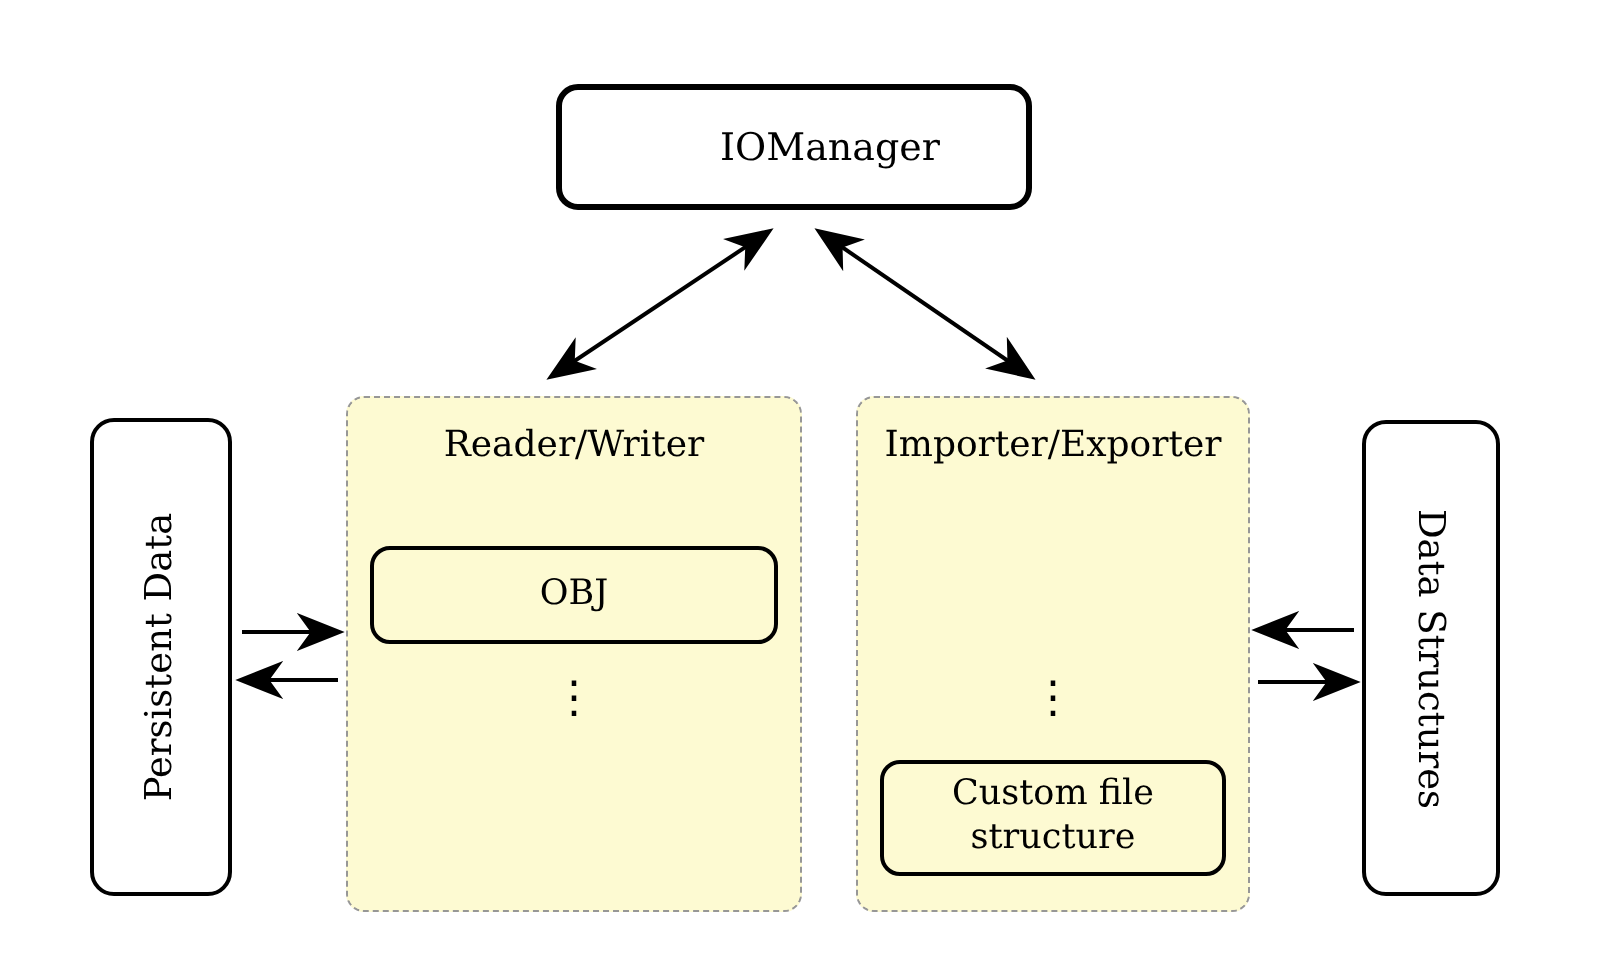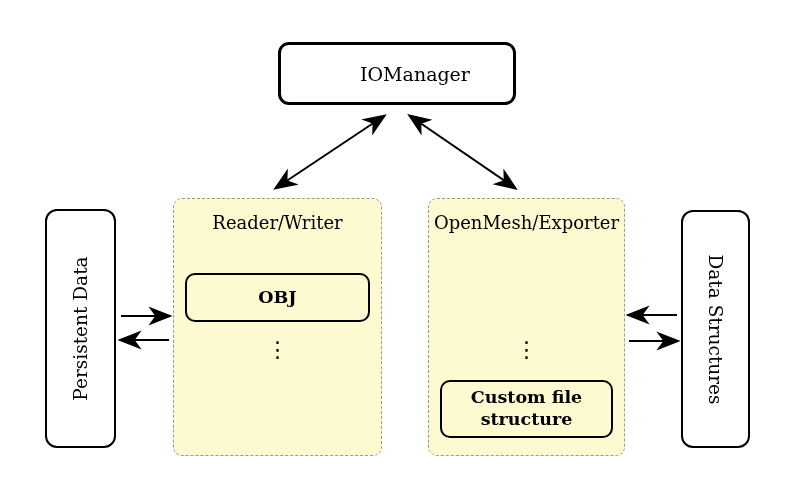--- a/index.html
+++ b/index.html
@@ -11,30 +11,30 @@
   .node{
     position:absolute;background:#ffffff;border:3px solid #000;border-radius:11px;
     display:flex;align-items:center;justify-content:center;box-sizing:border-box;padding-left:36px;
   }
   .iomanager{left:278px;top:42px;width:238px;height:63px;font-size:19px;}
   
   .panel{
     position:absolute;top:198px;height:258px;box-sizing:border-box;
     background:#FDFAD2;border:1.6px dashed #979797;border-radius:9px;
   }
-  .panel-rw{left:173px;width:209px;}
+  .panel-rw{left:173px;width:228px;}
   .panel-ie{left:428px;width:197px;}
   .panel-title{
     position:absolute;top:13px;left:0;right:0;text-align:center;font-size:18px;
   }
   .inner-node{
     position:absolute;left:11px;right:11px;box-sizing:border-box;
     border:2.6px solid #000;border-radius:10px;background:transparent;
     display:flex;align-items:center;justify-content:center;text-align:center;
-    font-size:17.5px;line-height:1.25;padding:2px 6px;font-weight:bold;
+    font-size:17.5px;line-height:1.25;padding:2px 6px;
   }
   .inner-top{top:74px;height:49px;}
   .inner-bottom{top:181px;height:58px;}
   .dots{
     position:absolute;top:130px;left:0;right:0;height:42px;
     display:flex;align-items:center;justify-content:center;
     font-size:22px;letter-spacing:0;line-height:1;
     font-family:"DejaVu Sans","Liberation Sans",sans-serif;
   }
   
@@ -62,21 +62,21 @@
 
   <div class="panel panel-rw">
     <div class="panel-title">Reader/Writer</div>
     <div class="inner-node inner-top">
       <span>OBJ</span>
     </div>
     <div class="dots">⋮</div>
   </div>
 
   <div class="panel panel-ie">
-    <div class="panel-title">OpenMesh/Exporter</div>
+    <div class="panel-title">Importer/Exporter</div>
     <div class="dots">⋮</div>
     <div class="inner-node inner-bottom">
       <span>Custom file structure</span>
     </div>
   </div>
 
   <div class="side-node side-left">
     <span class="vtext vtext-up">Persistent Data</span>
   </div>
 

